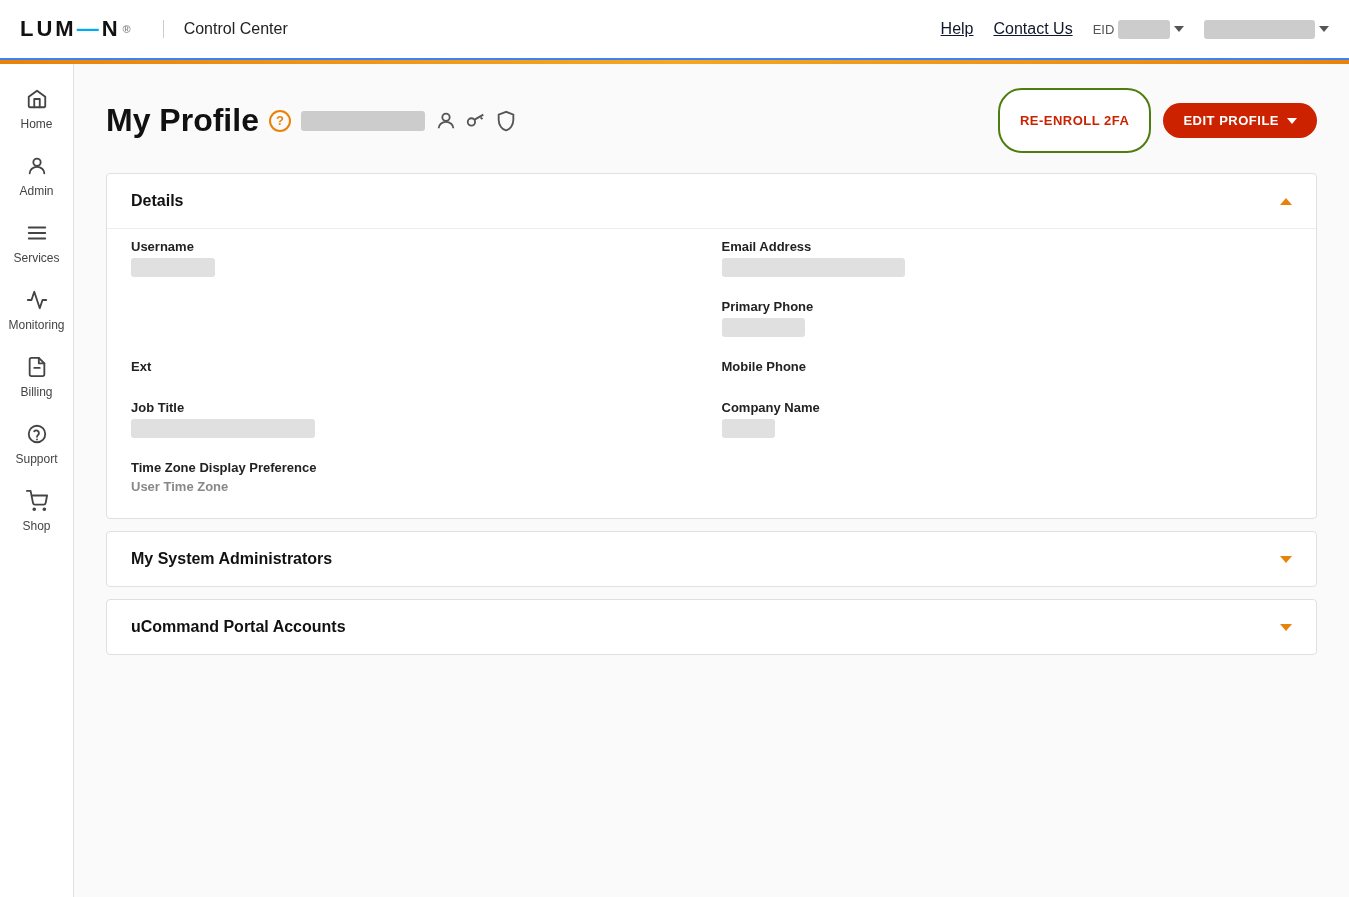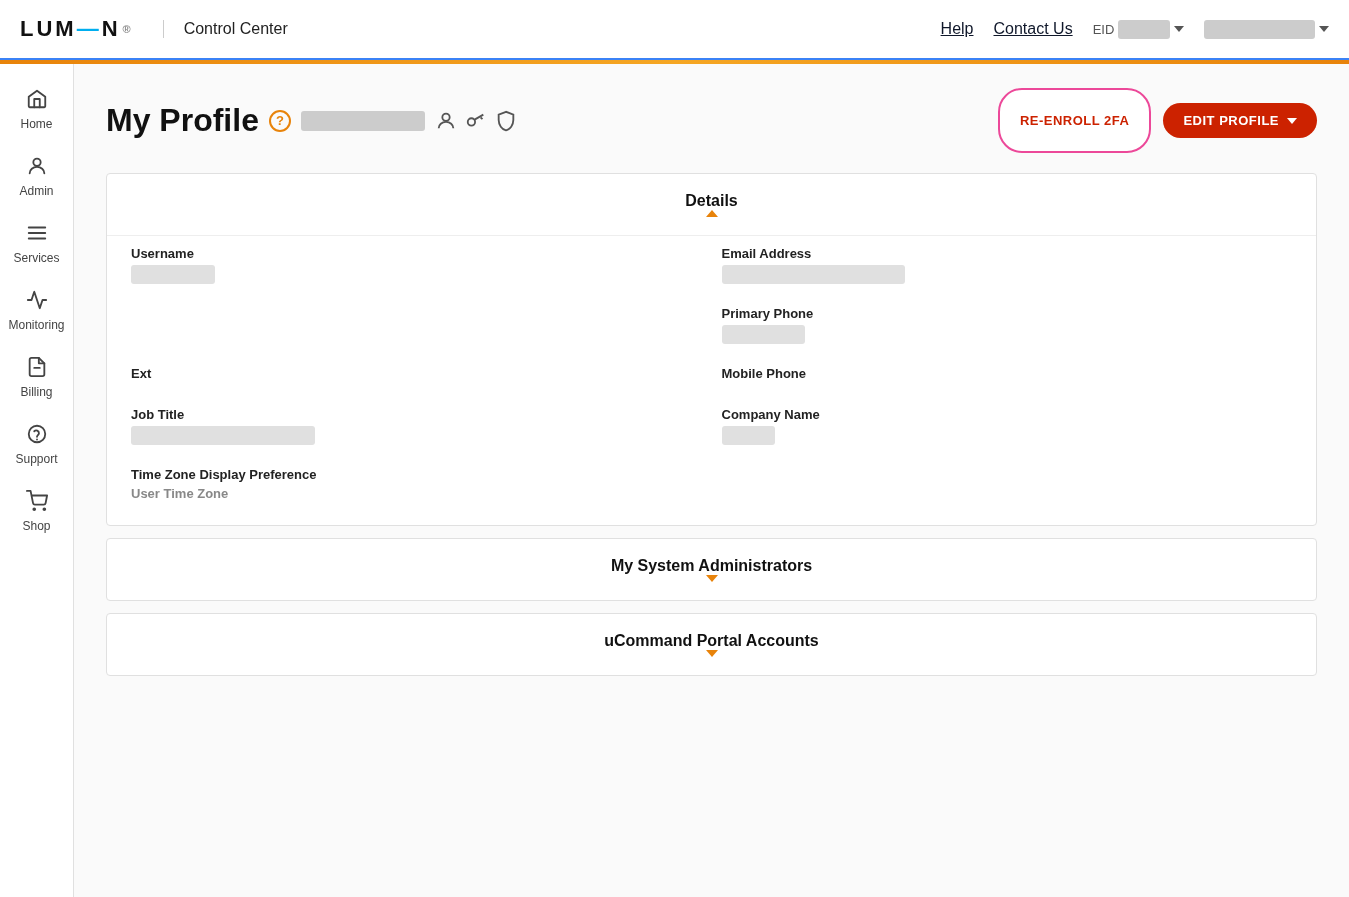--- a/index.html
+++ b/index.html
@@ -168,21 +168,21 @@
     .profile-icon {
       width: 22px; height: 22px;
       color: #555;
     }
     .profile-actions {
       display: flex;
       gap: 12px;
       align-items: center;
     }
     .btn-reenroll {
-      border: 2px solid #ec4899;
+      border: 2px solid #4d7c0f;
       color: #cc2200;
       background: #fff;
       border-radius: 24px;
       padding: 23px 20px;
       font-size: 13px;
       font-weight: 600;
       cursor: pointer;
       letter-spacing: 0.5px;
     }
     .btn-edit-profile {
@@ -213,21 +213,20 @@
       border: 1px solid #e0e0e0;
       border-radius: 4px;
       margin-bottom: 12px;
     }
     .section-header {
       display: flex;
       align-items: center;
       justify-content: space-between;
       padding: 18px 24px;
       cursor: pointer;
-      flex-direction: column;
     }
     .section-title {
       font-size: 16px;
       font-weight: 700;
       color: #111;
     }
     .chevron-up {
       display: inline-block;
       width: 0; height: 0;
       border-left: 6px solid transparent;

